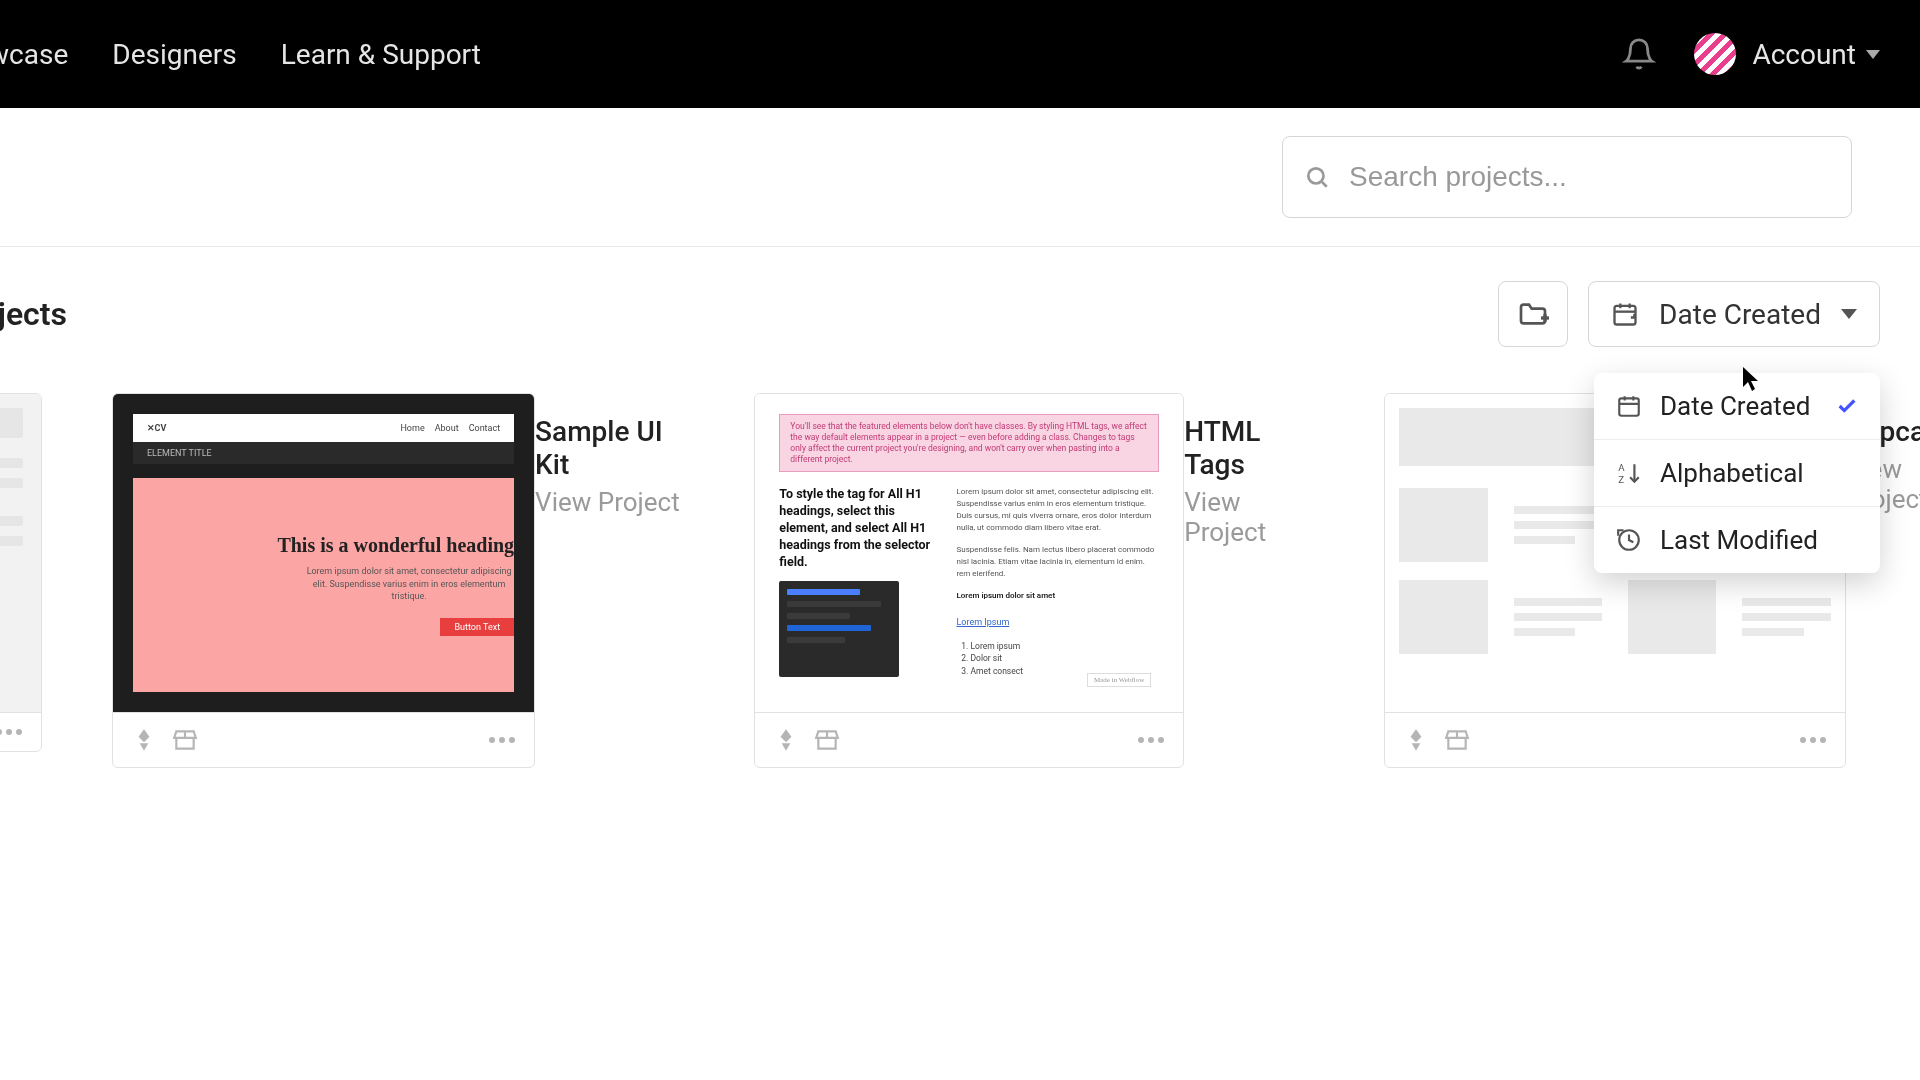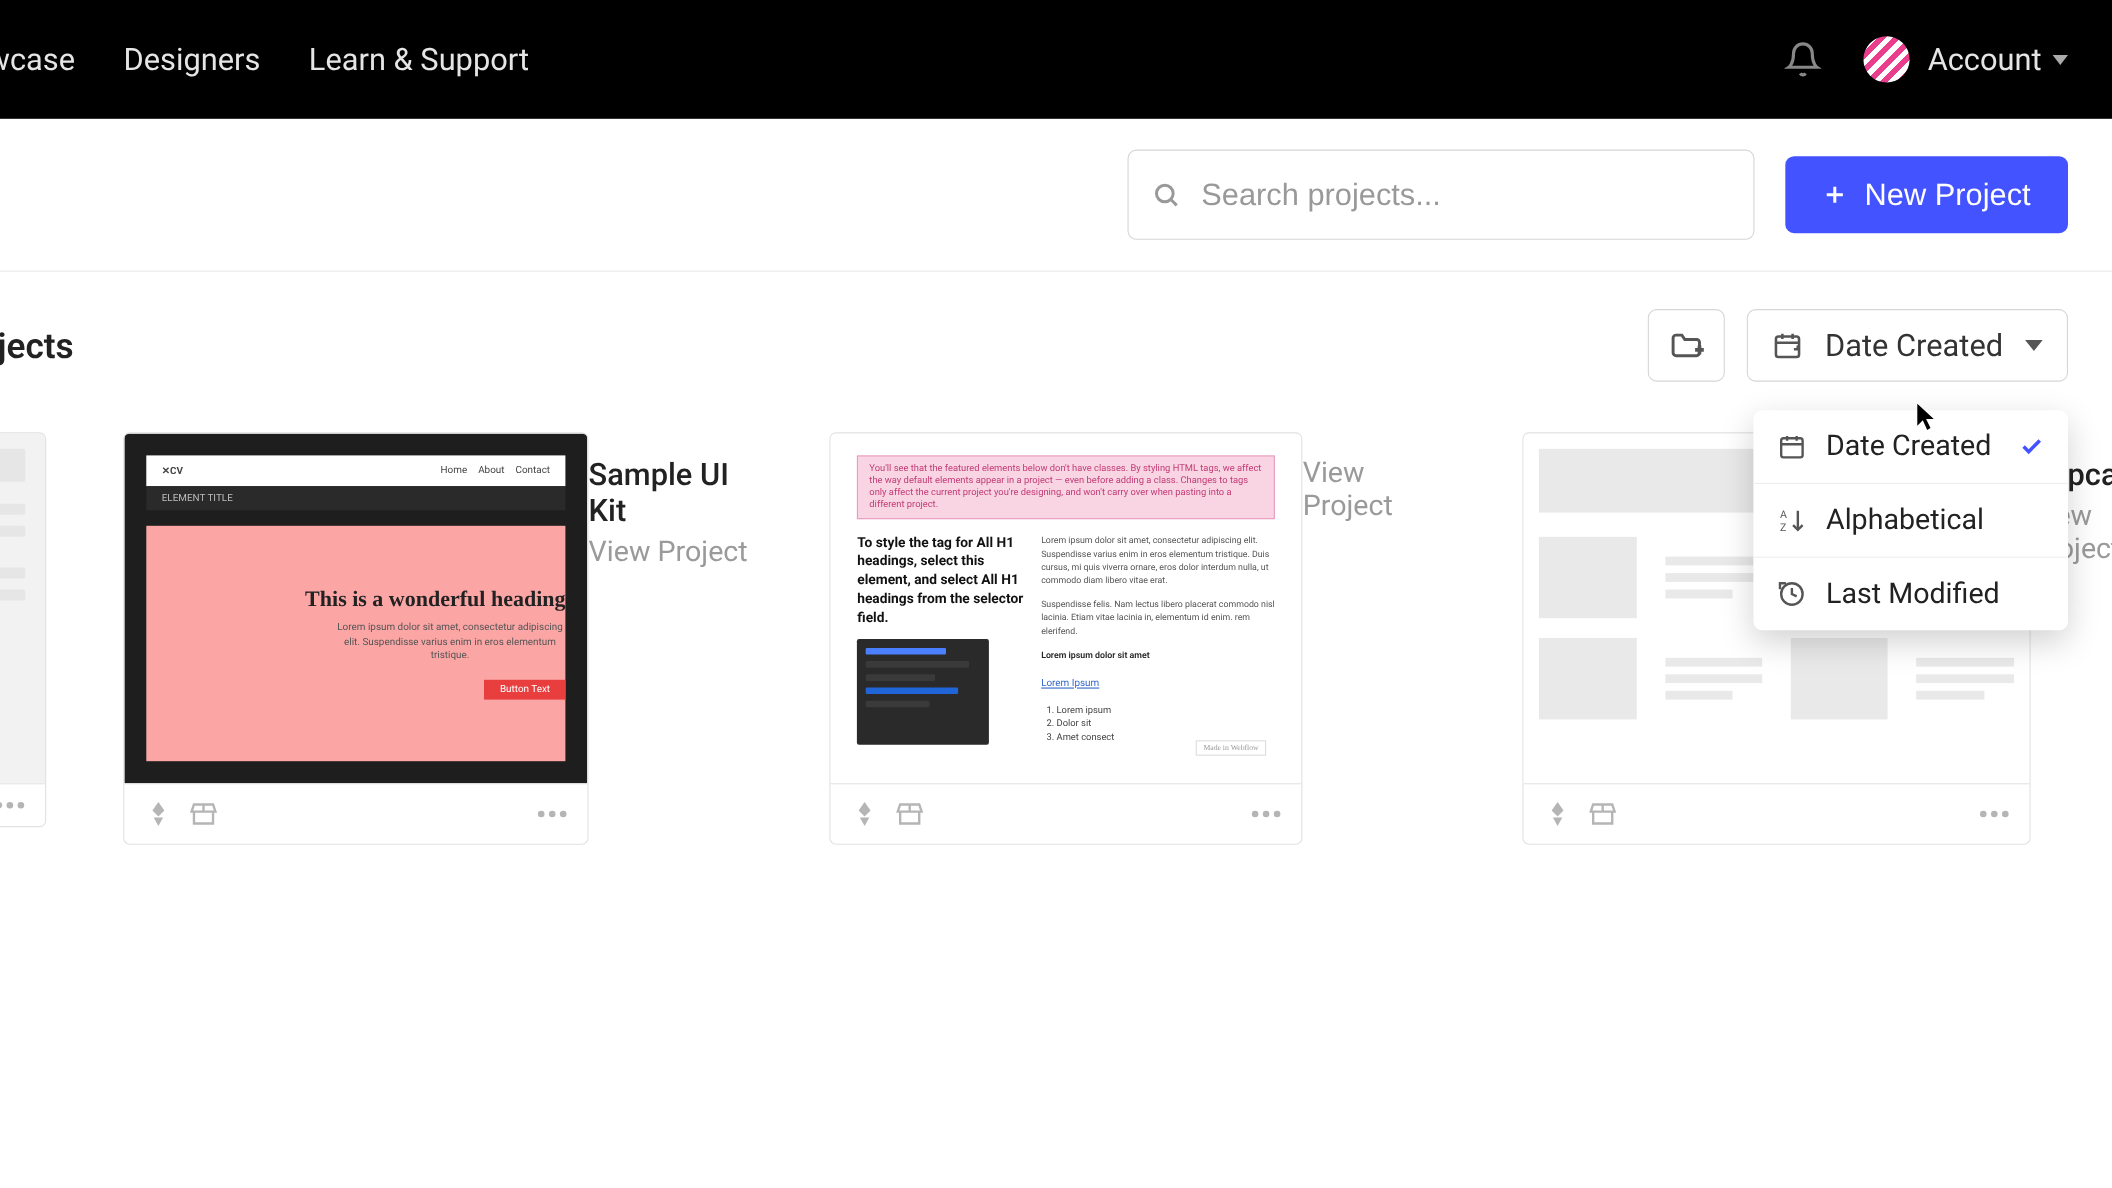--- a/index.html
+++ b/index.html
@@ -58,21 +58,21 @@
   .mock1 .bar .navm span{margin-left:10px;}
   .mock1 .strip{ background:#2a2a2a; color:#bbb; font-size:9px; padding:6px 14px; margin:0 20px 14px 20px;}
   .mock1 .body{ flex:1; background:#fca5a5; margin:0 20px 20px 20px; display:flex; flex-direction:column; align-items:flex-end; justify-content:center; gap:8px;}
   .mock1 .body h3{ font-family:Georgia,serif; font-size:20px; color:#222; font-weight:700;}
   .mock1 .body p{ font-size:9px; color:#555; text-align:center; line-height:1.4; max-width:210px;}
   .mock1 .body .btn{ background:#e83e3e; color:#fff; font-size:9px; padding:4px 14px; margin-top:7px;}
 
   
   .mock2 { width:100%; height:100%; background:#fff; padding:20px 24px; display:flex; flex-direction:column; }
   .mock2 .banner{ background:#f9d4e2; border:1px solid #e99cc0; color:#c23b77; font-size:8.5px; padding:6px 10px; margin-bottom:14px; line-height:1.3;}
-  .mock2 .cols{ display:flex; gap:0; }
+  .mock2 .cols{ display:flex; gap:10px; }
   .mock2 .left{ width:44%; font-size:12.5px; font-weight:700; color:#111; line-height:1.35;}
   .mock2 .right{ flex:1; font-size:8px; color:#555; line-height:1.5; }
   .mock2 .panel{ background:#2a2a2a; width:120px; height:96px; margin-top:10px; border-radius:2px; padding:8px;}
   .mock2 .panel div{height:6px;margin-bottom:6px;border-radius:1px;}
   .mock2 .right .lorem{ color:#555; margin-bottom:10px; display:block;}
   .mock2 .right .link{ color:#3366cc; text-decoration:underline; font-size:9px; display:block; margin:14px 0 10px 0;}
   .mock2 .right ol{ font-size:8.5px; color:#444; padding-left:14px;}
   .mock2 .badge{position:absolute; right:32px; bottom:25px; font-size:7px; color:#999; border:1px solid #ddd; padding:2px 6px;font-family:Liberation Serif, serif;}
   .thumb{position:relative;}
 
@@ -129,27 +129,20 @@
   <div class="toolsrow-spacer"></div>
   <div class="search">
     <span class="search-icon">
       <svg width="26" height="26" viewBox="0 0 24 24" fill="none" stroke="currentColor" stroke-width="2.5">
           <circle cx="11" cy="11" r="7"></circle>
           <line x1="21" y1="21" x2="16.5" y2="16.5"></line>
         </svg>
     </span>
     <input type="text" placeholder="Search projects..." style="">
   </div>
-  <button class="newproj">
-    <svg width="22" height="22" viewBox="0 0 24 24" fill="none" stroke="currentColor" stroke-width="3">
-        <line x1="12" y1="4" x2="12" y2="20"></line>
-        <line x1="4" y1="12" x2="20" y2="12"></line>
-      </svg>
-    <span>New Project</span>
-  </button>
 </div>
 
 <div class="sectionbar">
   <div class="section-title">Projects</div>
   <div class="section-spacer"></div>
   <div class="folderbtn">
     <svg width="32" height="32" viewBox="0 0 24 24" fill="none" stroke="currentColor" stroke-width="2">
         <path d="M3 7a2 2 0 0 1 2-2h4l2 3h8a2 2 0 0 1 2 2v7a2 2 0 0 1-2 2H5a2 2 0 0 1-2-2z"></path>
         <line x1="18" y1="15" x2="24" y2="15" stroke-width="2.5"></line>
         <line x1="21" y1="12" x2="21" y2="18" stroke-width="2.5"></line>
@@ -325,20 +318,21 @@
         <span class="dots">
             <svg width="28" height="10" viewBox="0 0 28 10">
               <circle cx="4" cy="5" r="3" fill="currentColor"></circle>
               <circle cx="14" cy="5" r="3" fill="currentColor"></circle>
               <circle cx="24" cy="5" r="3" fill="currentColor"></circle>
             </svg>
           </span>
       </div>
     </div>
     <div class="card-meta">
+      <div class="title">HTML Tags</div>
       <div class="view">View Project</div>
     </div>
   </div>
 
   <div class="cardwrap">
     <div class="card">
       <div class="thumb">
         <div class="mock3">
           <div class="wf-top"></div>
           <div class="wf-grid">

